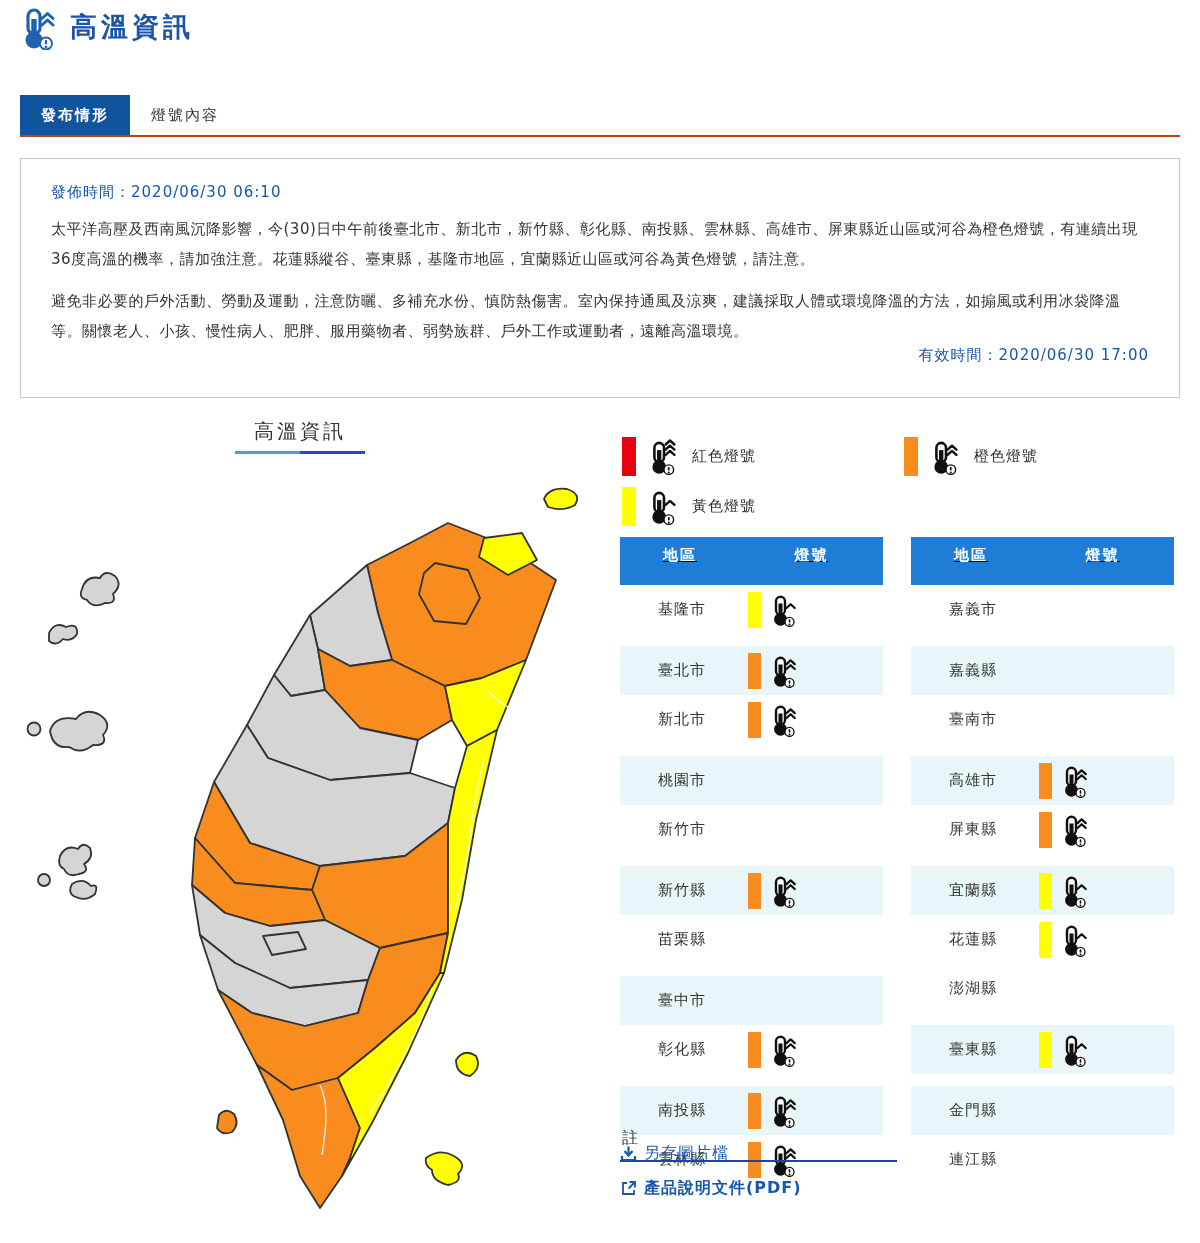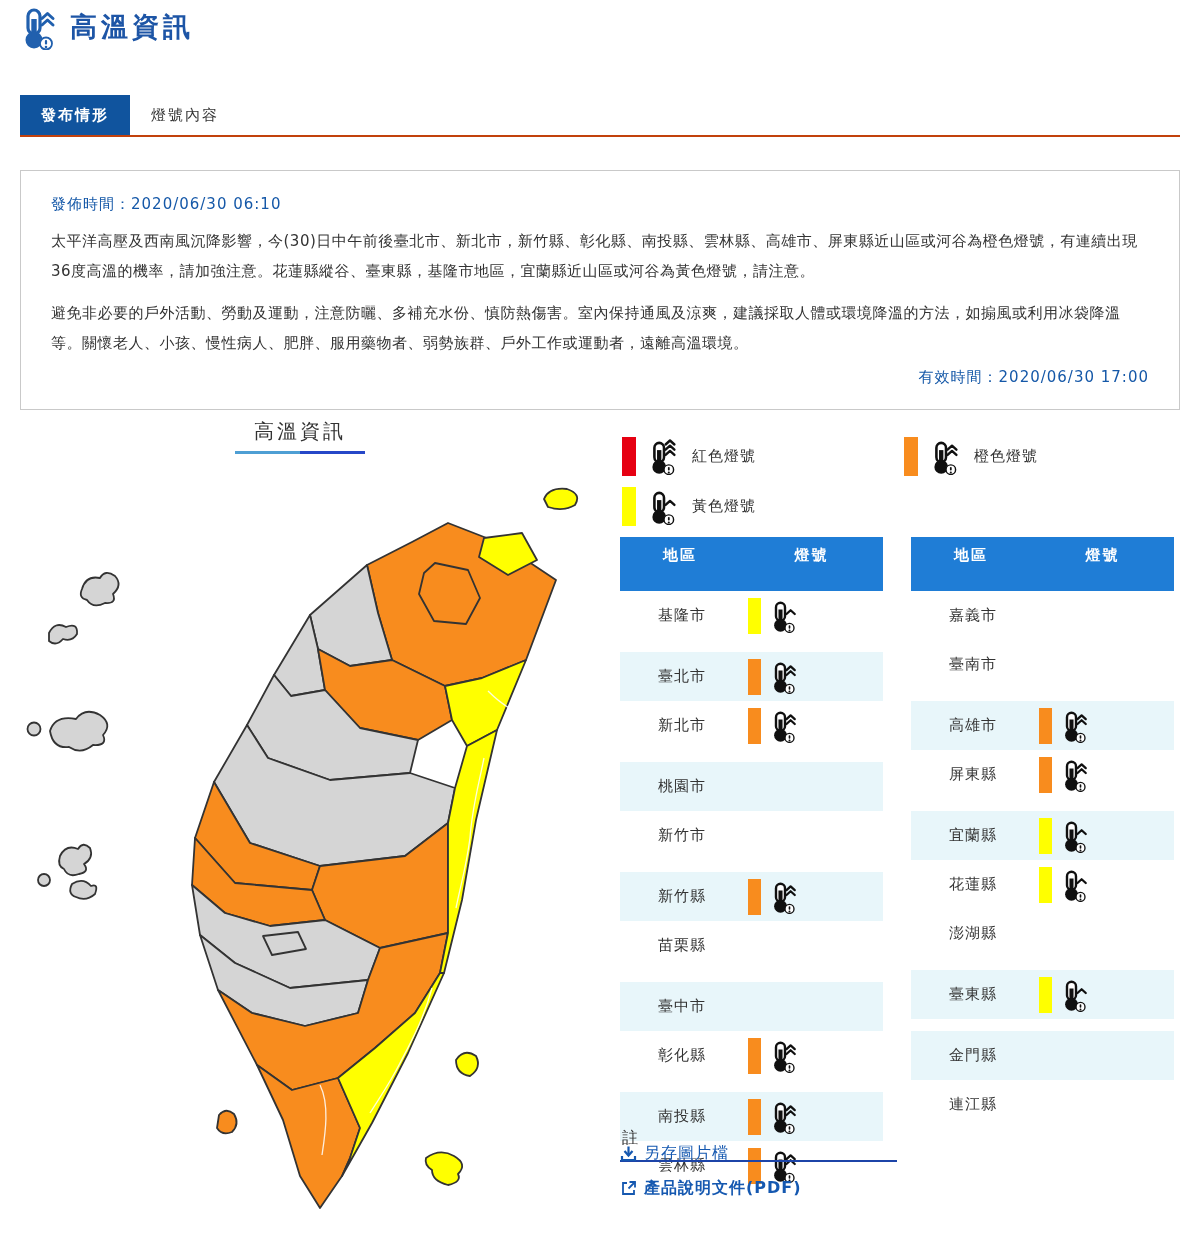--- a/index.html
+++ b/index.html
@@ -8,42 +8,42 @@
   
   .app-header{position:absolute;left:20px;top:4px;display:flex;align-items:center;gap:10px;}
   .app-title{color:#1D55A6;font-size:27px;font-weight:bold;letter-spacing:4px;}
 
   
   .tabs{position:absolute;left:20px;right:20px;top:95px;height:40px;border-bottom:2px solid #c2410c;display:flex;}
   .tab{height:40px;padding:0 21px;display:flex;align-items:center;font-size:15px;color:#333;letter-spacing:2px;cursor:pointer;}
   .tab.active{background:#10549E;color:#fff;font-weight:bold;}
 
   
-  .bulletin{position:absolute;left:20px;right:20px;top:170px;height:240px;border:1px solid #C9C9C9;box-sizing:border-box;padding:24px 30px;}
+  .bulletin{position:absolute;left:20px;right:20px;top:158px;height:240px;border:1px solid #C9C9C9;box-sizing:border-box;padding:24px 30px;}
   .time{color:#1558A8;font-size:15px;letter-spacing:1px;}
   .para{color:#333;font-size:15px;line-height:2.0;margin-top:12px;letter-spacing:0.5px;}
-  .valid{color:#1558A8;font-size:15px;text-align:right;margin-top:10px;letter-spacing:1px;}
+  .valid{color:#1558A8;font-size:15px;text-align:right;letter-spacing:1px;}
 
   
   .map-col{position:absolute;left:20px;top:418px;width:560px;height:820px;}
   .map-title{width:100%;text-align:center;font-size:20px;color:#333;letter-spacing:3px;}
   .map-underline{width:130px;height:3px;margin:6px auto 0;background:linear-gradient(to right,#4E9FD4 50%,#2647C8 50%);}
   .map-svg{position:absolute;left:0;top:17px;}
 
   
   .legend{position:absolute;left:622px;top:434px;width:558px;display:grid;grid-template-columns:282px 276px;grid-auto-rows:45px;row-gap:5px;}
   .legend-item{display:flex;align-items:center;gap:12px;font-family:Liberation Serif, serif;}
   .swatch{width:14px;height:39px;display:inline-block;}
   .legend-label{font-size:15px;color:#333;letter-spacing:1px;}
   .thermo{display:inline-flex;align-items:center;}
 
   
   .sig-table{position:absolute;top:537px;width:263px;}
   .sig-table.t0{left:620px;} .sig-table.t1{left:911px;}
-  .thead{height:54px;background:#1F7DD6;display:flex;}
+  .thead{height:48px;background:#1F7DD6;display:flex;text-decoration:underline;}
   .th{color:#fff;font-size:15px;font-weight:bold;line-height:36px;text-align:center;letter-spacing:2px;}
   .th.c1{width:120px;} .th.c2{flex:1;text-align:center;}
   .trow{height:49px;display:flex;align-items:center;}
   .trow.alt{background:#E8F6FA;margin-top:12px;}
   .tname{width:90px;padding-left:38px;font-size:15px;color:#333;letter-spacing:1px;flex:none;}
   .tsig{display:flex;align-items:center;gap:9px;}
   .sbar{width:13px;height:36px;display:inline-block;}
 
   
   .note{position:absolute;left:622px;top:1128px;font-size:16px;color:#333;}
@@ -313,20 +313,23 @@
   </div>
   <div class="sig-table t1">
     <div class="thead">
       <div class="th c1">地區</div>
       <div class="th c2">燈號</div>
     </div>
     <div class="tbody">
         <div class="trow">
           <span class="tname">嘉義市</span>
         </div>
+        <div class="trow alt">
+          <span class="tname">嘉義縣</span>
+        </div>
         <div class="trow">
           <span class="tname">臺南市</span>
         </div>
         <div class="trow alt">
           <span class="tname">高雄市</span>
           <span class="tsig">
         <span class="sbar" style="background:#F88C1E"></span>
             <svg width="30" height="35" viewBox="0 -5 40 46">
     <rect x="8" y="1" width="12" height="24" rx="6" fill="#fff" stroke="#101010" stroke-width="3.2"></rect>
     <circle cx="14" cy="31" r="8.5" fill="#101010"></circle>

